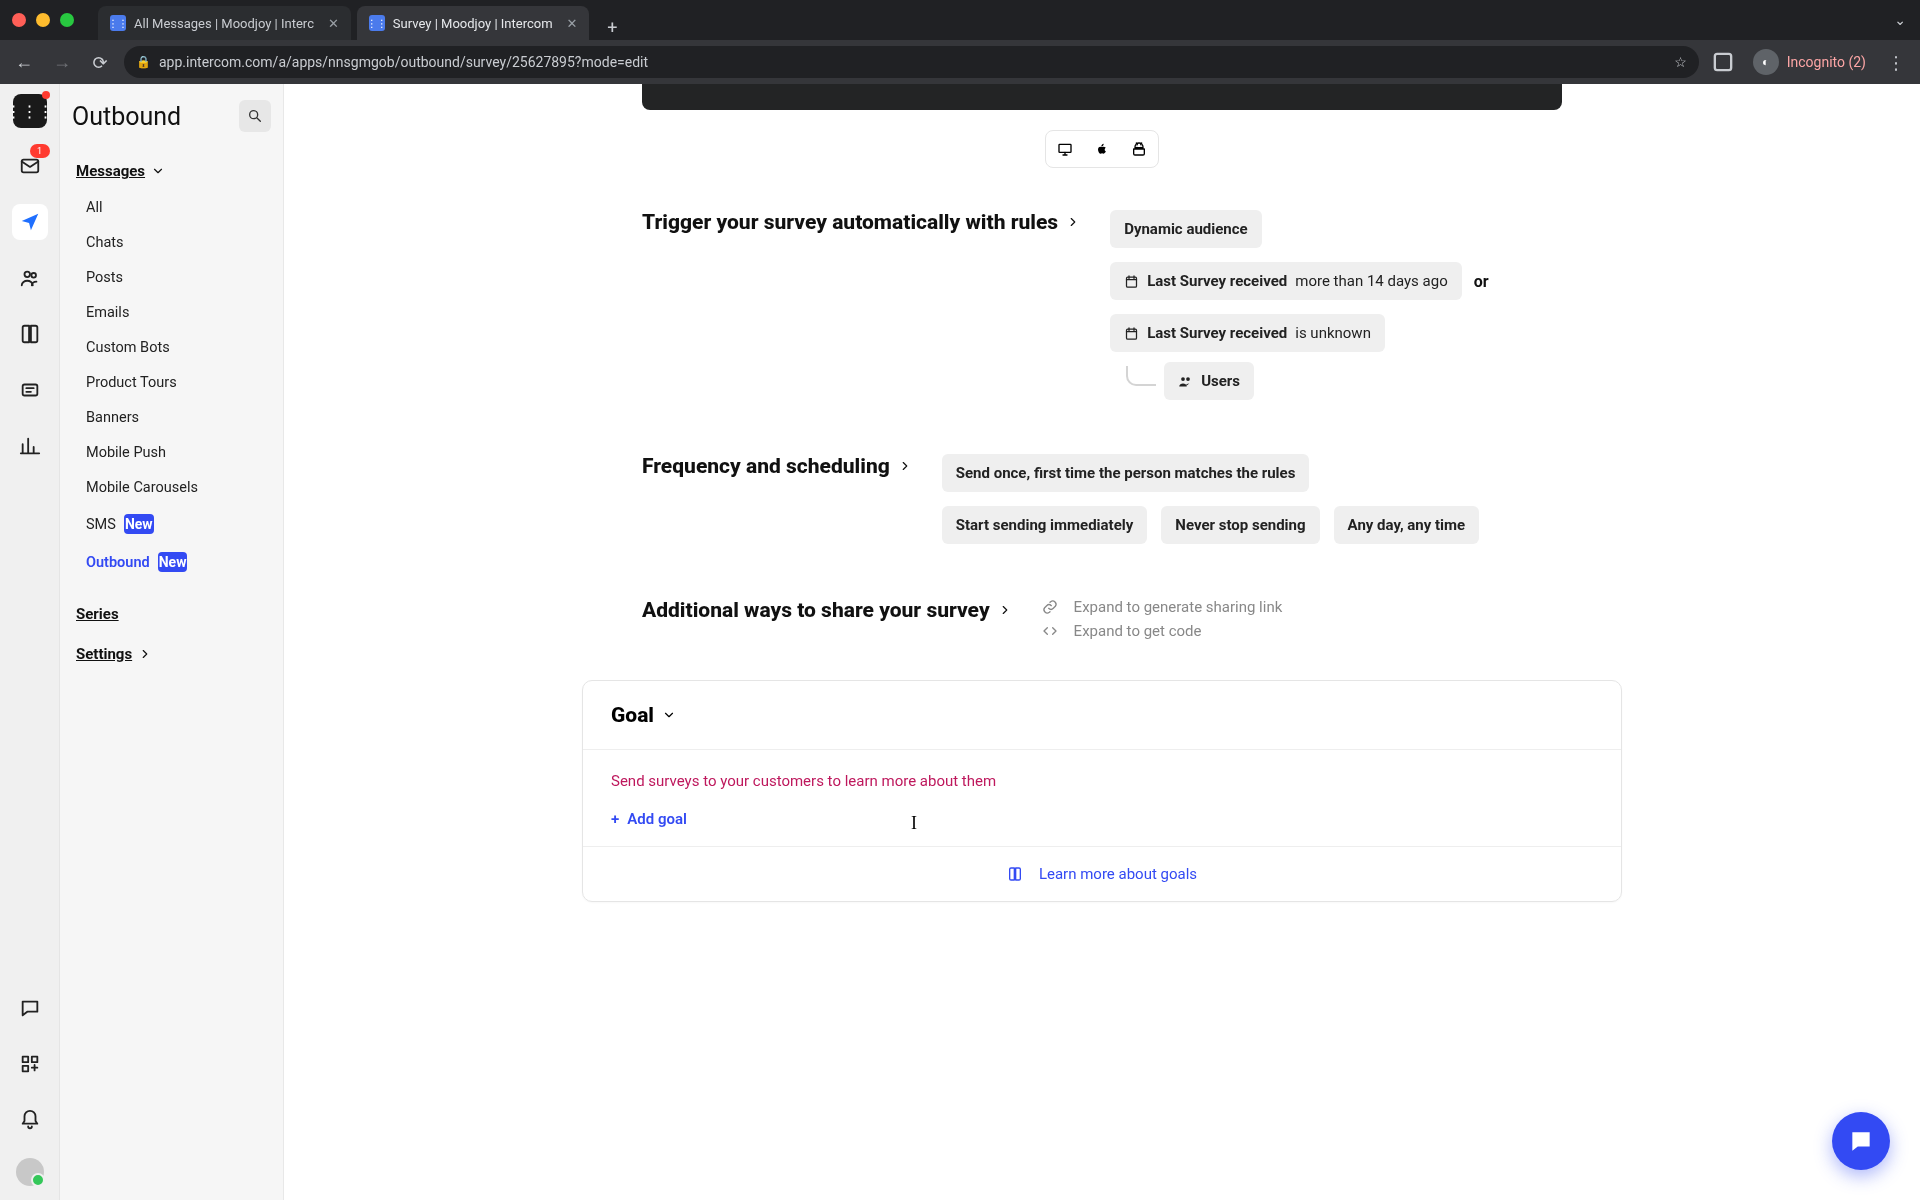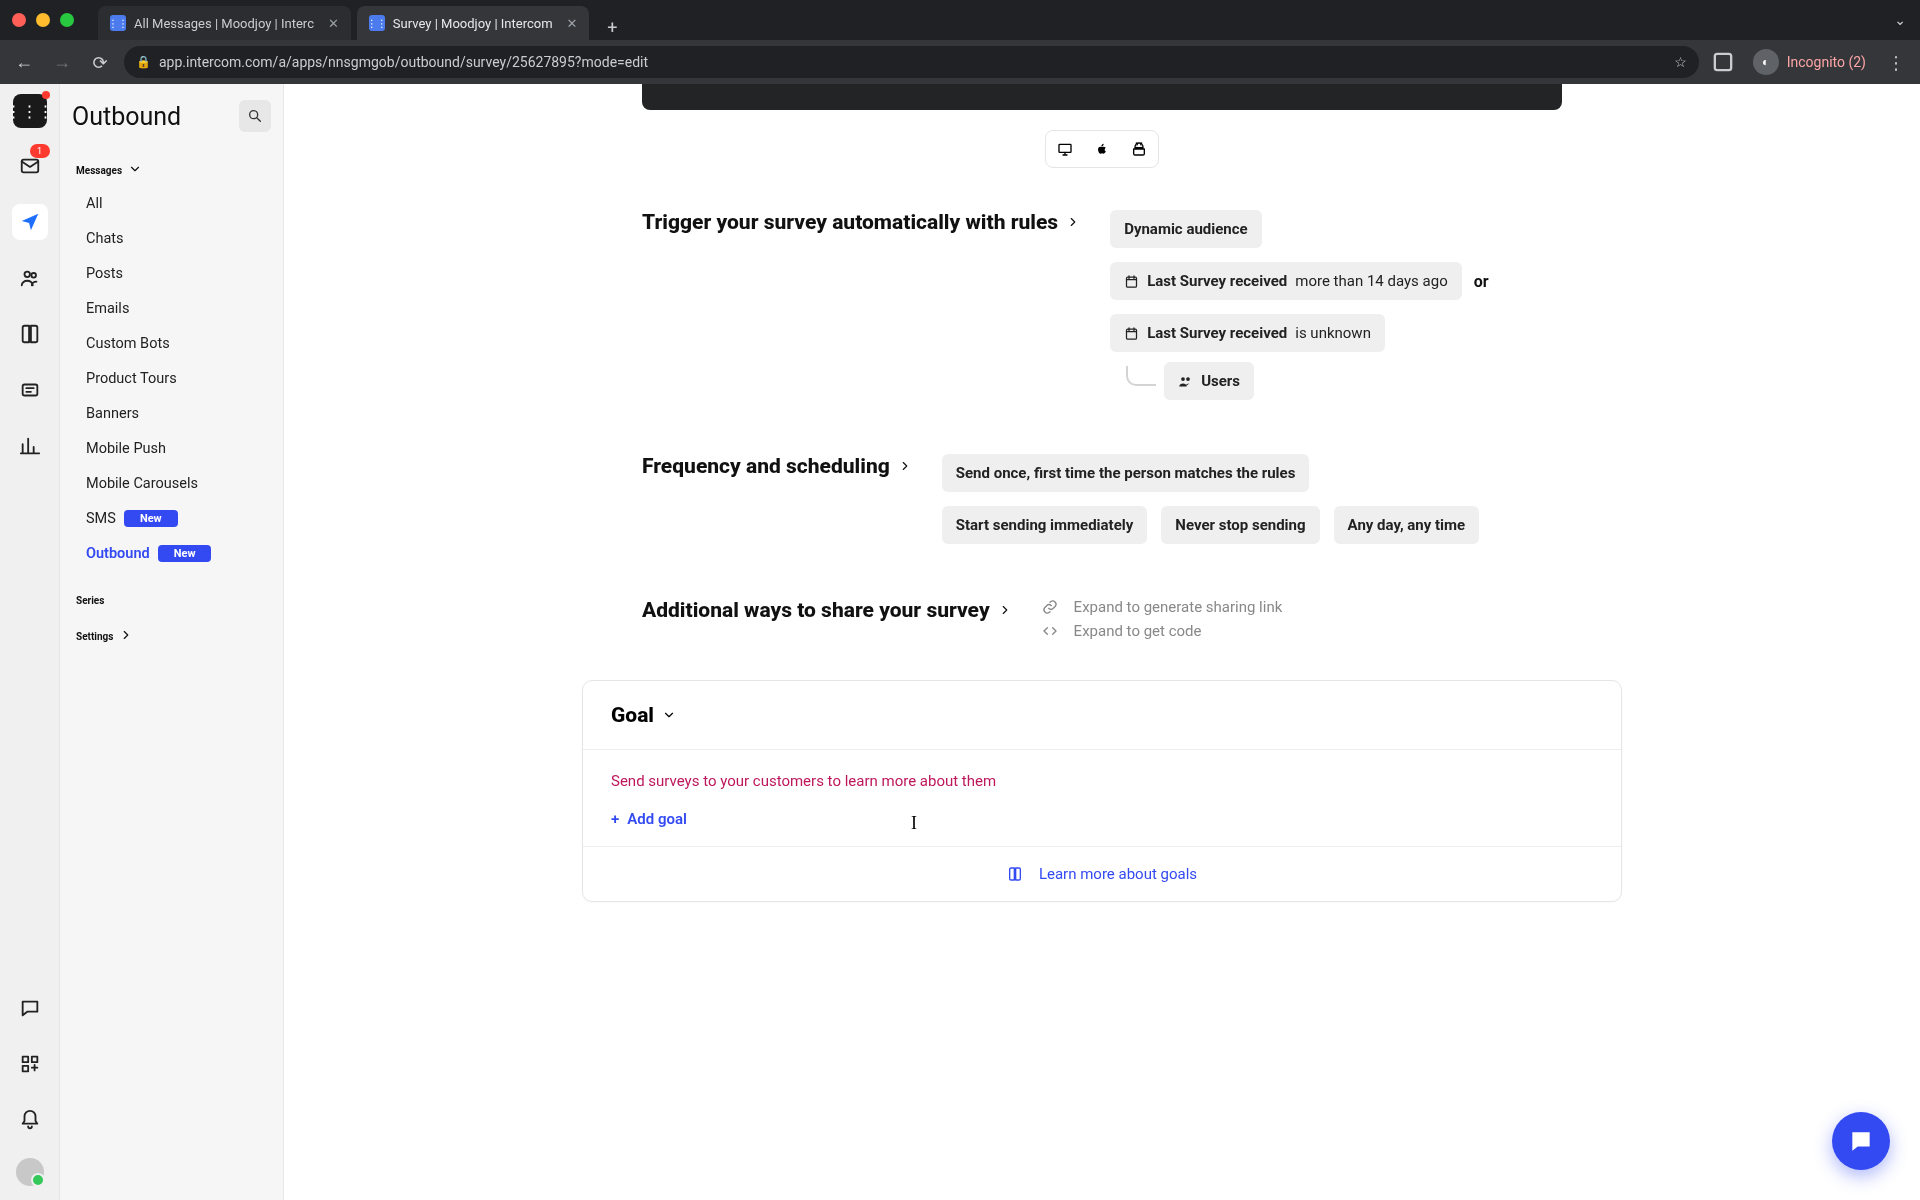--- a/index.html
+++ b/index.html
@@ -47,25 +47,25 @@
   .rail .footer { margin-top:auto; display:flex; flex-direction:column; align-items:center; gap:20px; padding-bottom:14px;}
   .rail .avatar { width:28px; height:28px; background:#c8c8c8; border-radius:50%; position:relative;}
   .rail .avatar::after { content:''; position:absolute; bottom:-1px; right:-1px; width:10px; height:10px; background:#34c759; border:2px solid #f0f0f0; border-radius:50%; }
 
   
   .sidebar { width: 224px; background:#f6f6f6; border-right:1px solid #e8e8e8; padding:16px 12px; display:flex; flex-direction:column;}
   .sidebar-header { display:flex; align-items:center; justify-content:space-between; margin-bottom:24px; }
   .sidebar-title { font-size:25px; font-weight:400; color:#111;}
   .search-btn { width:32px; height:32px; background:#e7e7e7; border-radius:6px; display:flex;align-items:center;justify-content:center;color:#333;}
   .menu-section { margin-bottom:10px; }
-  .menu-label { font-size:10px; font-weight:700; color:#111; display:flex; align-items:flex-end; gap:6px; padding:6px 4px; }
+  .menu-label { font-size:15px; font-weight:700; color:#111; display:flex; align-items:center; gap:6px; padding:6px 4px;text-decoration:underline; }
   .menu-sub { list-style:none; padding:4px 0 8px 6px; }
   .menu-sub li { font-size:14.5px; color:#222; padding:9px 8px; border-radius:6px; display:flex; align-items:center; gap:8px;}
   .menu-sub li.active span.label { color:#334af3; font-weight:600; }
-  .badge-new { background:#334af3; color:#fff; font-size:11px; font-weight:700; padding:2px 16px; border-radius:4px; }
+  .badge-new { background:#334af3; color:#fff; font-size:14px; font-weight:700; padding:2px 1px; border-radius:4px; }
 
   
   .main { flex:1; overflow:auto; padding:0 40px 30px 40px; position:relative; background:#fff;}
   .canvas-wrap { width: 920px; margin: 0 auto; }
   .preview-top { width:920px; height:26px; background:#232425; border-radius:0 0 8px 8px; }
   .device-switch { width:114px; height:38px; margin:20px auto 42px auto; border:1px solid #e5e5e5; border-radius:8px; display:flex; }
   .device-switch .cell { flex:1; display:flex; align-items:center; justify-content:center; color:#111; }
   .device-switch .cell svg { width:16px; height:16px; }
   .device-switch .cell.active { color:#000; }
 

